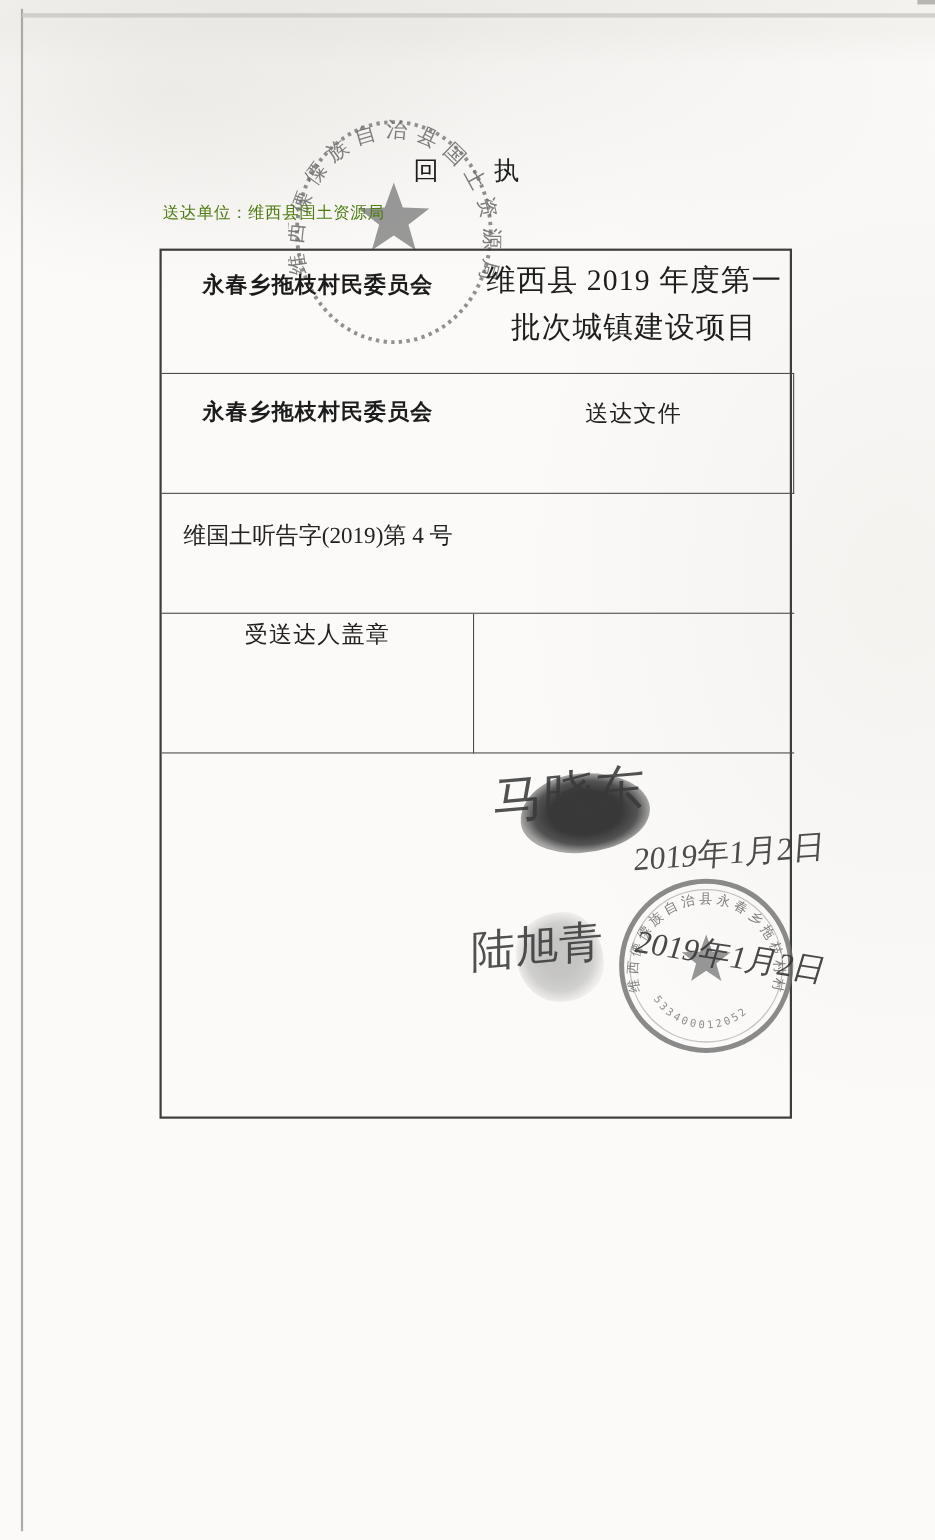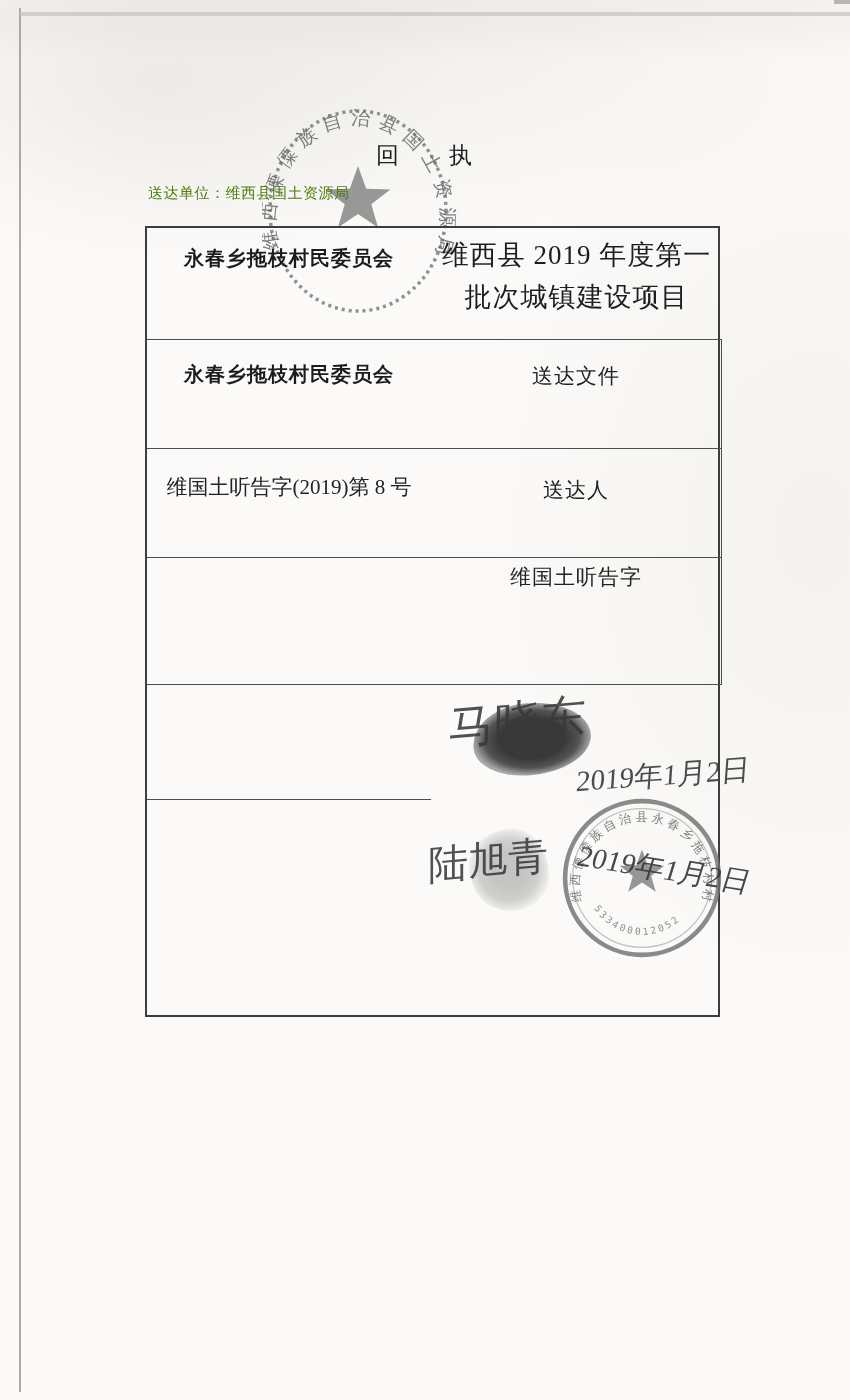--- a/index.html
+++ b/index.html
@@ -81,26 +81,25 @@
 
 <div class="tbl">
   <div class="cell r1v val-bold">永春乡拖枝村民委员会</div>
 
   <div class="cell r2v">维西县 2019 年度第一
 批次城镇建设项目</div>
 
   <div class="cell r3v val-bold">永春乡拖枝村民委员会</div>
 
   <div class="cell lbl r4l">送达文件</div>
-  <div class="cell r4v">维国土听告字(2019)第 8 号</div>
+  <div class="cell r4v">维国土听告字(2019)第 4 号</div>
 
-  <div class="cell lbl r5l">送达人</div>
   <div class="cell"></div>
 
-  <div class="cell lbl r6l">维国土听告字</div>
+  <div class="cell lbl r6l">受送达人盖章</div>
   <div class="cell"></div>
 
   <div class="cell last"></div>
 </div>
 
 <div class="print-dark"></div>
 <div class="hand sig1">马晓东</div>
 <div class="hand date1">2019年1月2日</div>
 
 <div class="print-light"></div>

